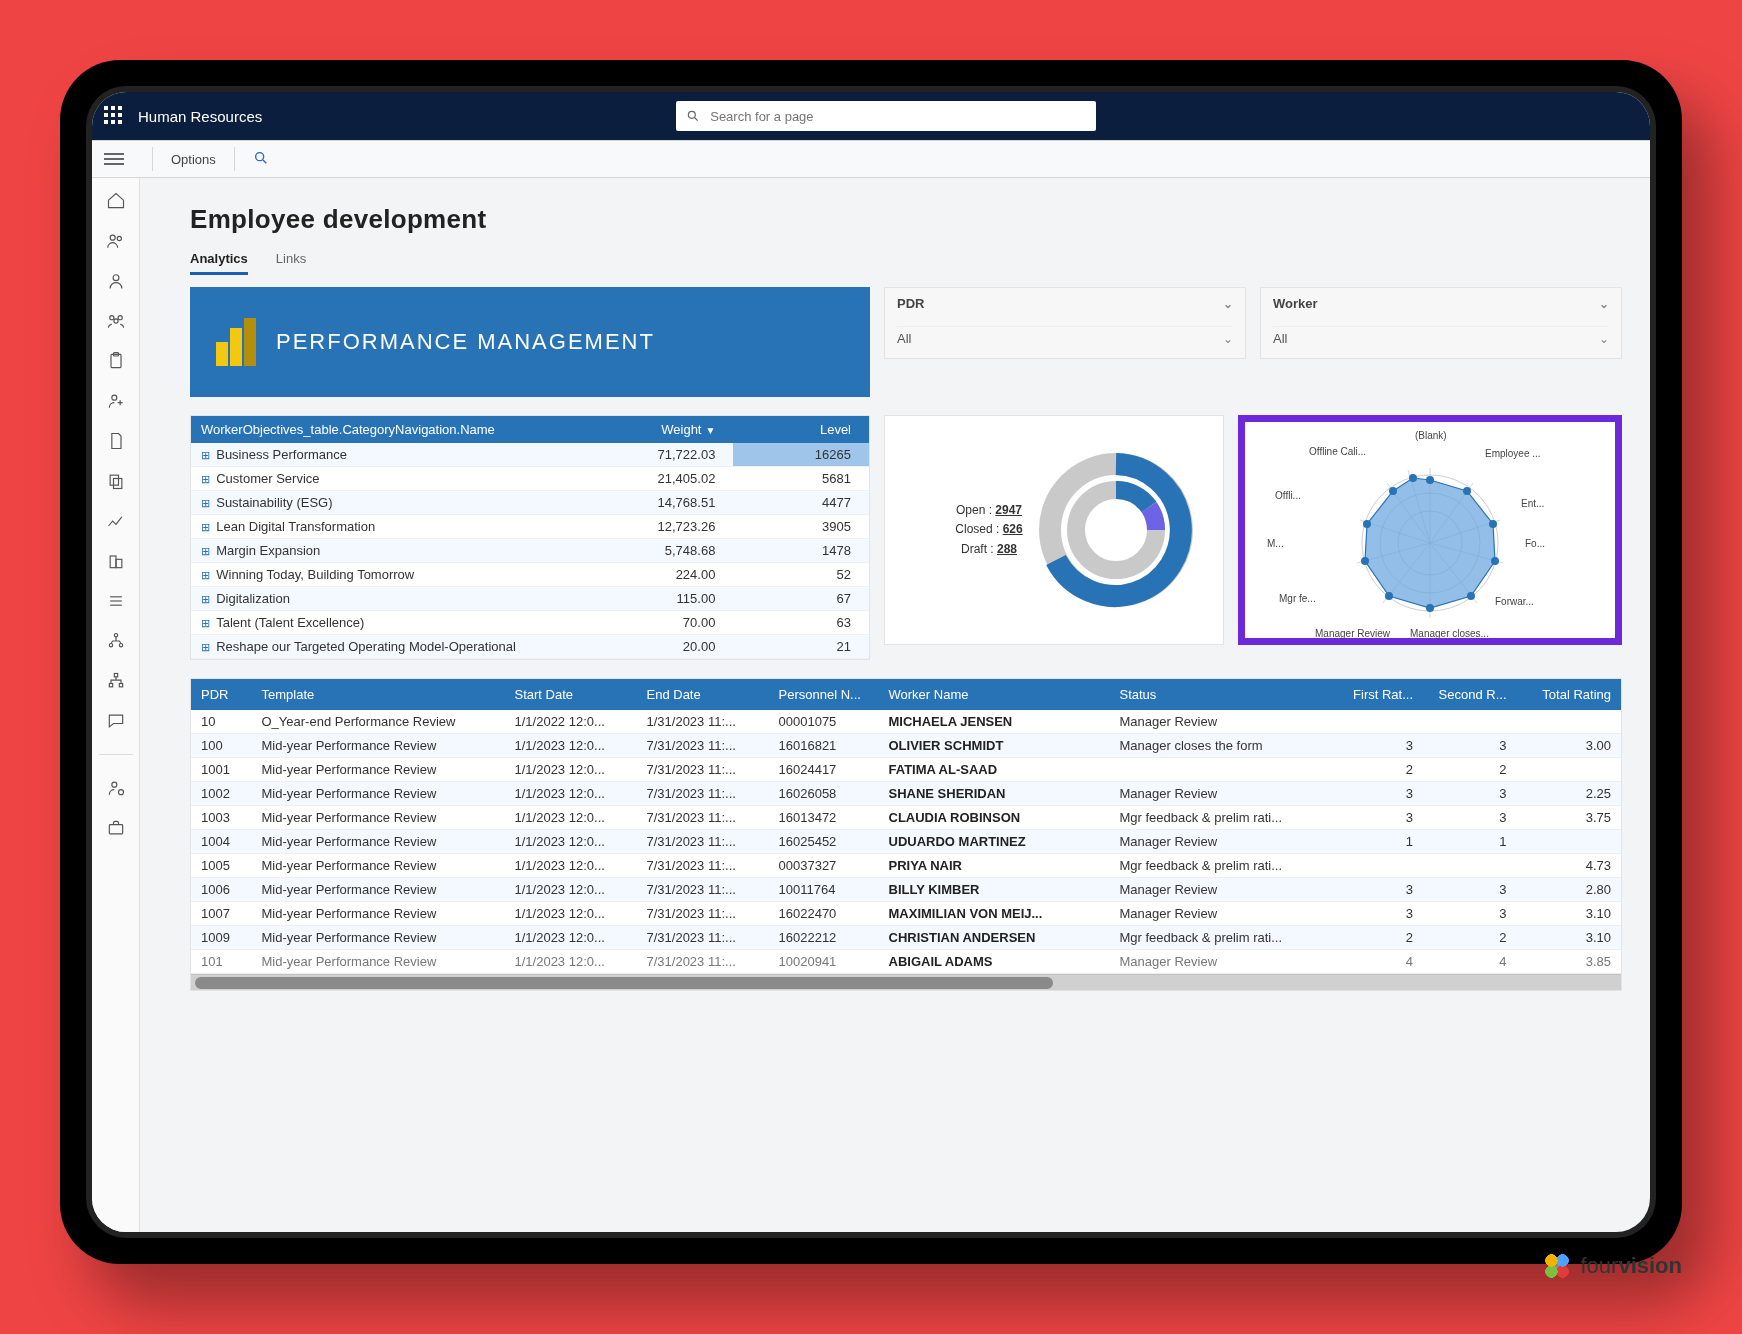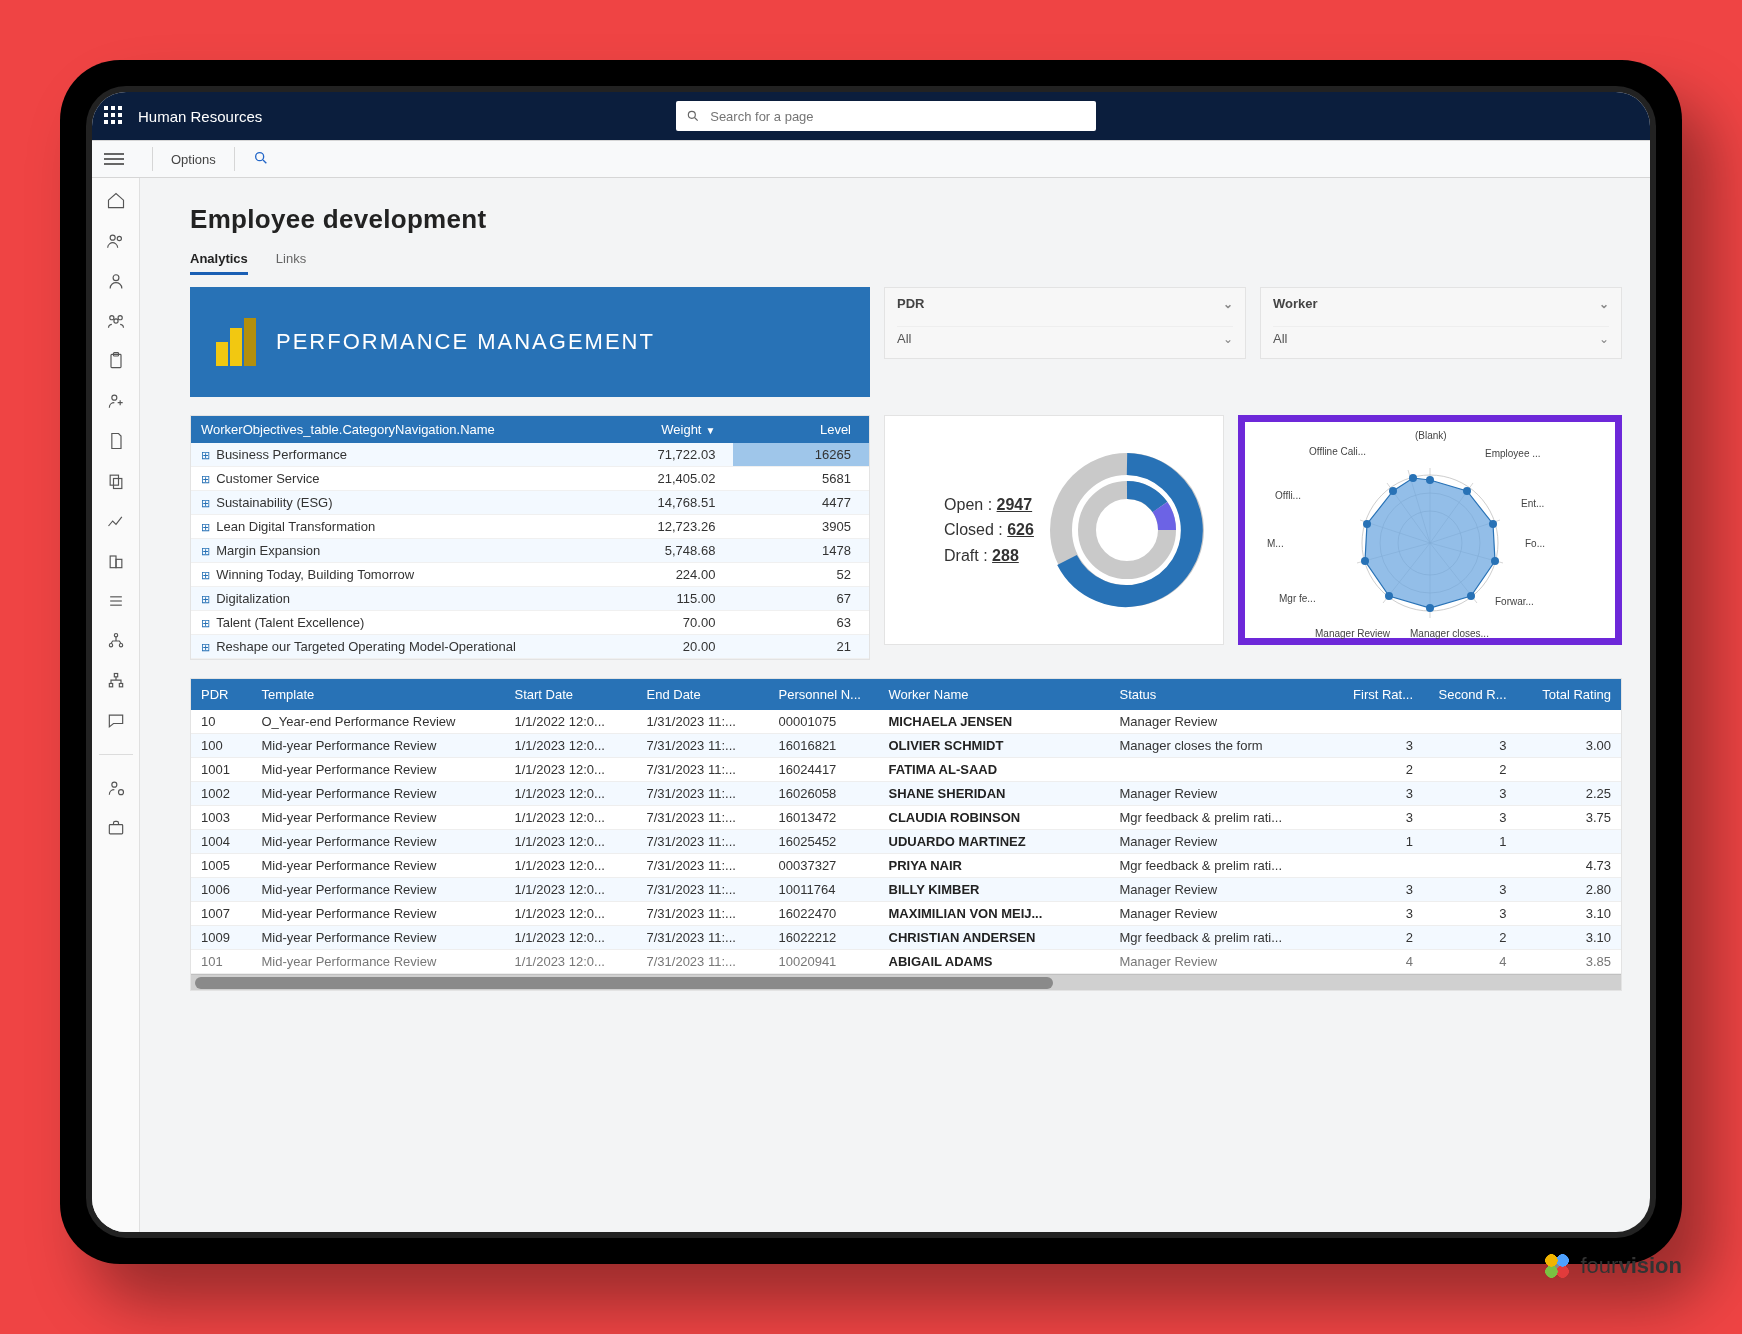--- a/index.html
+++ b/index.html
@@ -73,21 +73,21 @@
   .objtable table { width:100%; border-collapse:collapse; table-layout:fixed;}
   .objtable thead th { background:#2872b6; color:#fff; font-weight:500; text-align:left; padding:6px 10px; font-size:13px;}
   .objtable thead th.num { text-align:right; padding-right:18px;}
   .objtable tbody td { padding:4px 10px; border-bottom:1px solid #f0f0f0; font-size:13px;}
   .objtable tbody td.num { text-align:right; padding-right:18px;}
   .objtable tbody tr:nth-child(odd) td { background:#f3f9ff;}
   .objtable tbody tr.hi td.level { background:#9fc6ea;}
   .expand { color:#2872b6; margin-right:6px; font-size:11px;}
   .sarrow { font-size:10px; margin-left:4px;}
   .donut-tile { flex:0 0 340px; height:230px; background:#fff; border:1px solid #e3e3e3; display:flex; align-items:center; justify-content:center; gap:8px; padding:10px;}
-  .donut-legend { font-size:16px; text-align:left; line-height:1.6;margin-left:48px;}
+  .donut-legend { font-size:12px; text-align:center; line-height:1.6;margin-left:48px;}
   .donut-legend b { text-decoration:underline;}
   .radar-tile { flex:1; height:230px; background:#fff; border:7px solid #6d28d9; display:flex; align-items:flex-end; justify-content:center; position:relative;}
   .radar-label { position:absolute; font-size:10px; color:#444;}
   
   .datatable-wrap { margin-top:18px; background:#fff; border:1px solid #e3e3e3; overflow:hidden;}
   .datatable { width:100%; border-collapse:collapse; table-layout:fixed;}
   .datatable thead th { background:#2872b6; color:#fff; font-weight:500; text-align:left; padding:8px 10px; font-size:13px; white-space:nowrap; overflow:hidden; text-overflow:ellipsis;}
   .datatable thead th.num { text-align:right;}
   .datatable tbody td { padding:4px 10px; font-size:13px; border-bottom:1px solid #eee; white-space:nowrap; overflow:hidden; text-overflow:ellipsis;}
   .datatable tbody td.num { text-align:right;}

